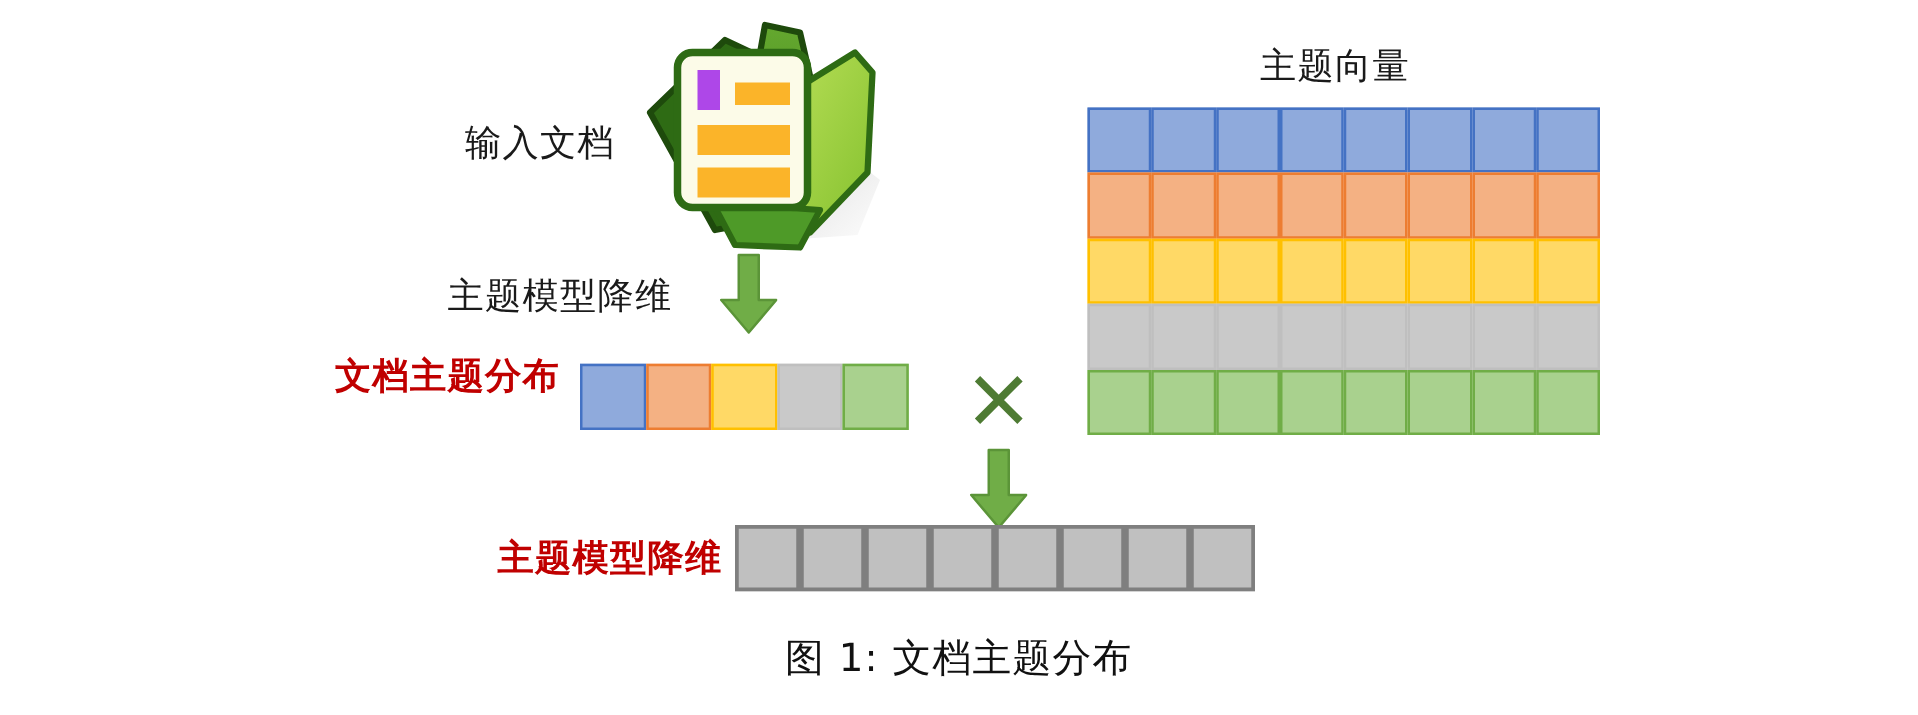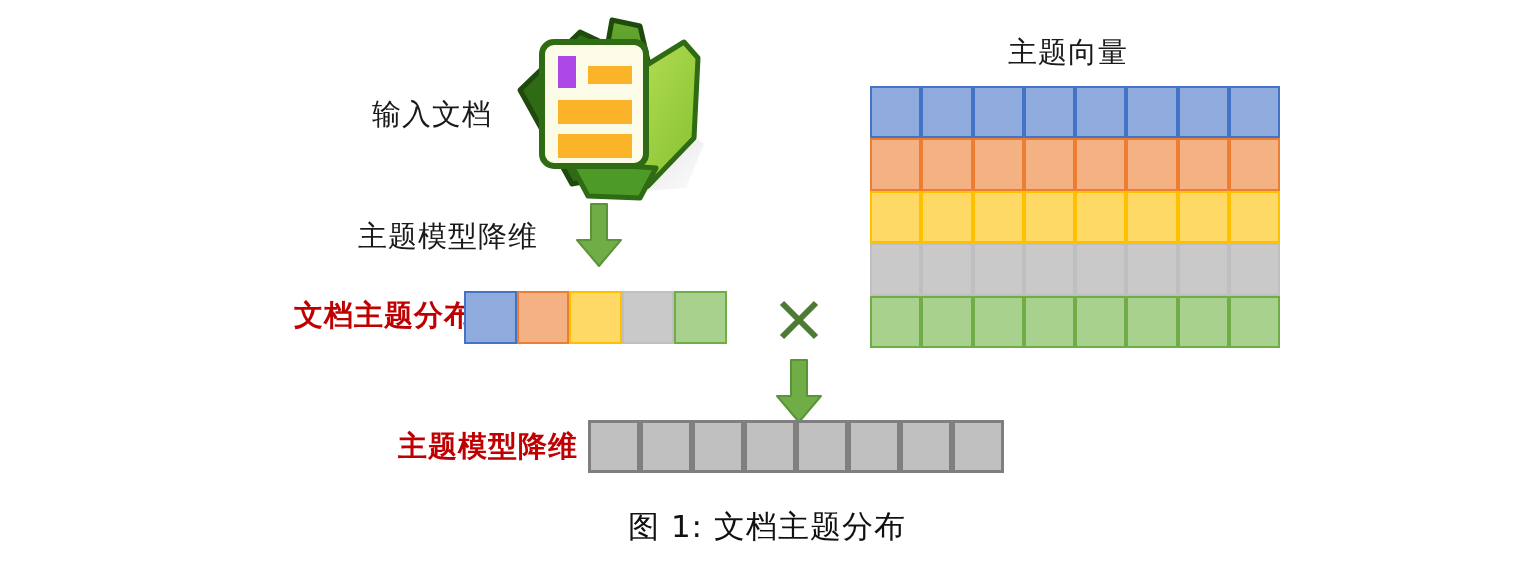--- a/index.html
+++ b/index.html
@@ -33,21 +33,21 @@
     letter-spacing: 1px;
   }
   .label-red {
     color: #C00000;
     font-weight: 700;
   }
 
   #input-doc-label   { left: 372px; top: 100px; }
   #topic-reduce-label{ left: 358px; top: 222px; }
   #topic-vector-title{ left: 1008px; top: 38px; }
-  #doc-topic-label   { left: 268px; top: 301px; margin-left: 26px; }
+  #doc-topic-label   { left: 268px; top: 286px; }
   #doc-vector-label  { left: 398px; top: 432px; }
 
   .caption {
     position: absolute;
     left: 0;
     top: 506px;
     width: 1534px;
     text-align: center;
     font-family: "DejaVu Sans", "Liberation Sans", sans-serif;
     font-size: 31px;

